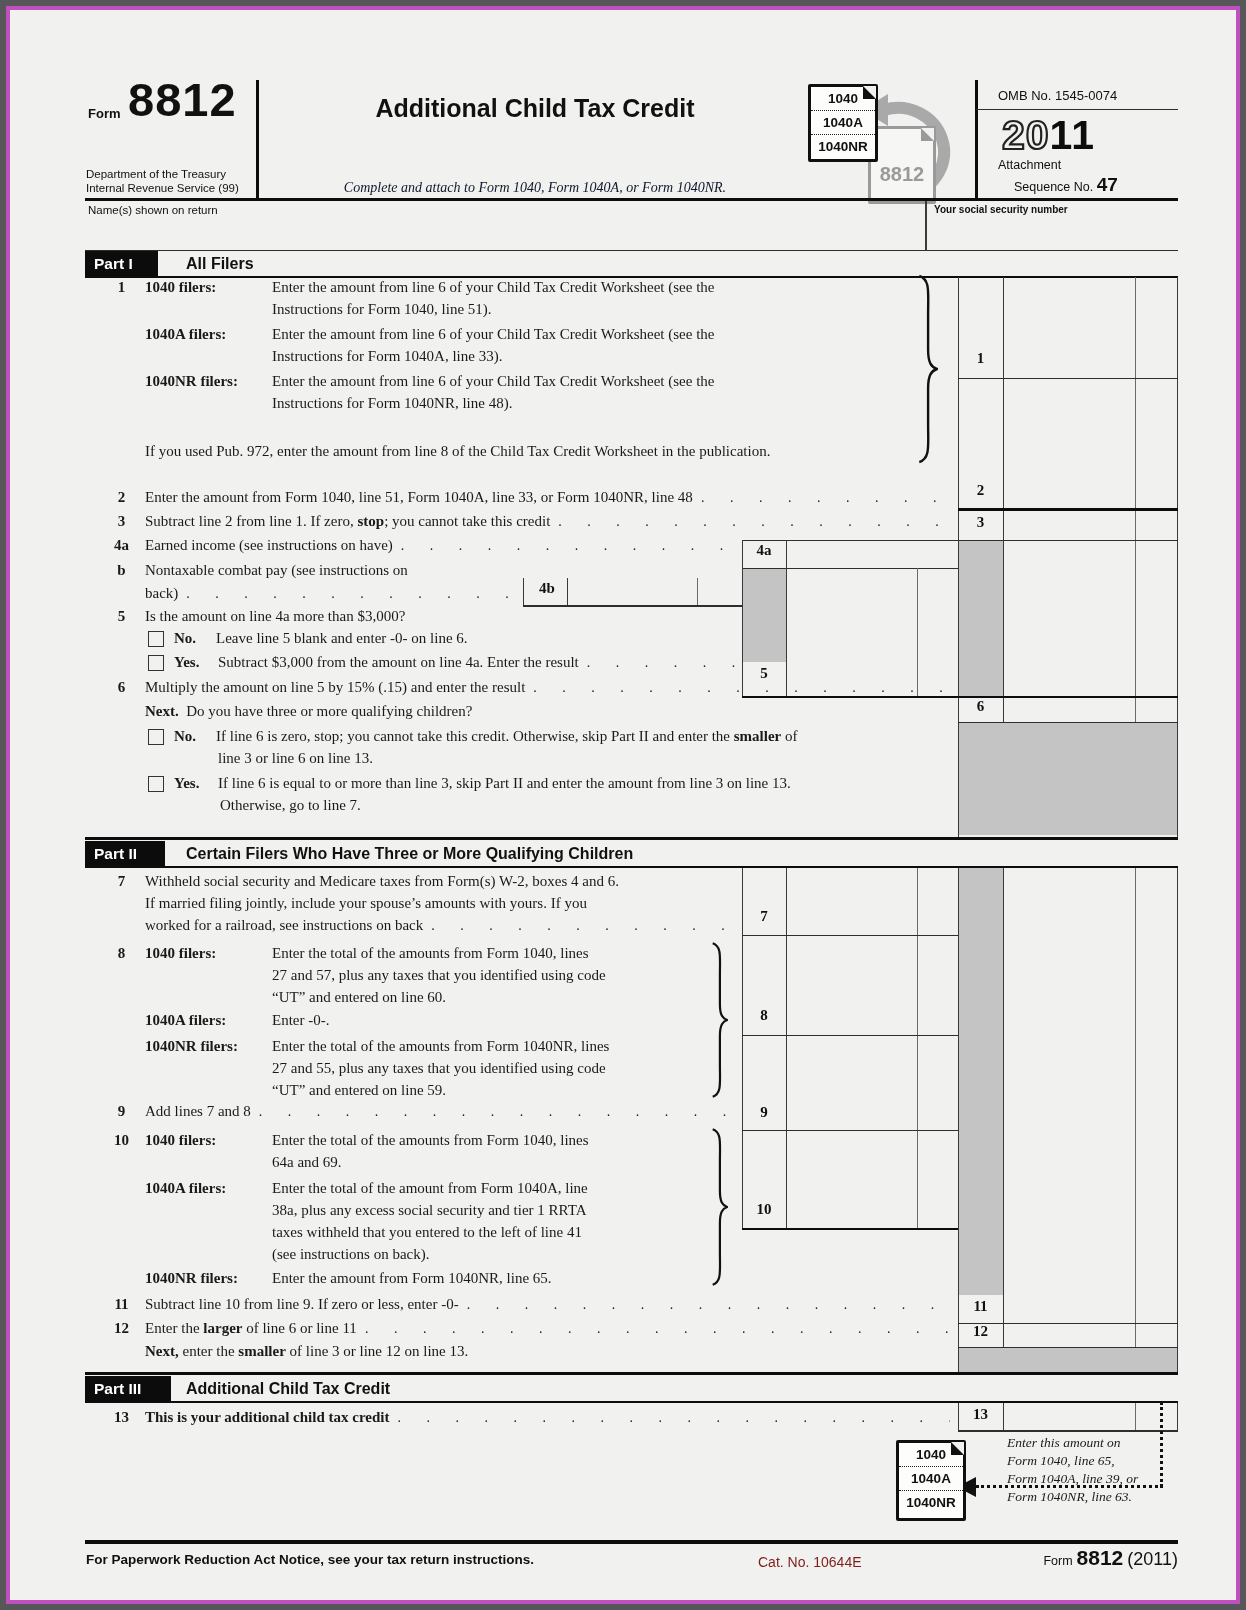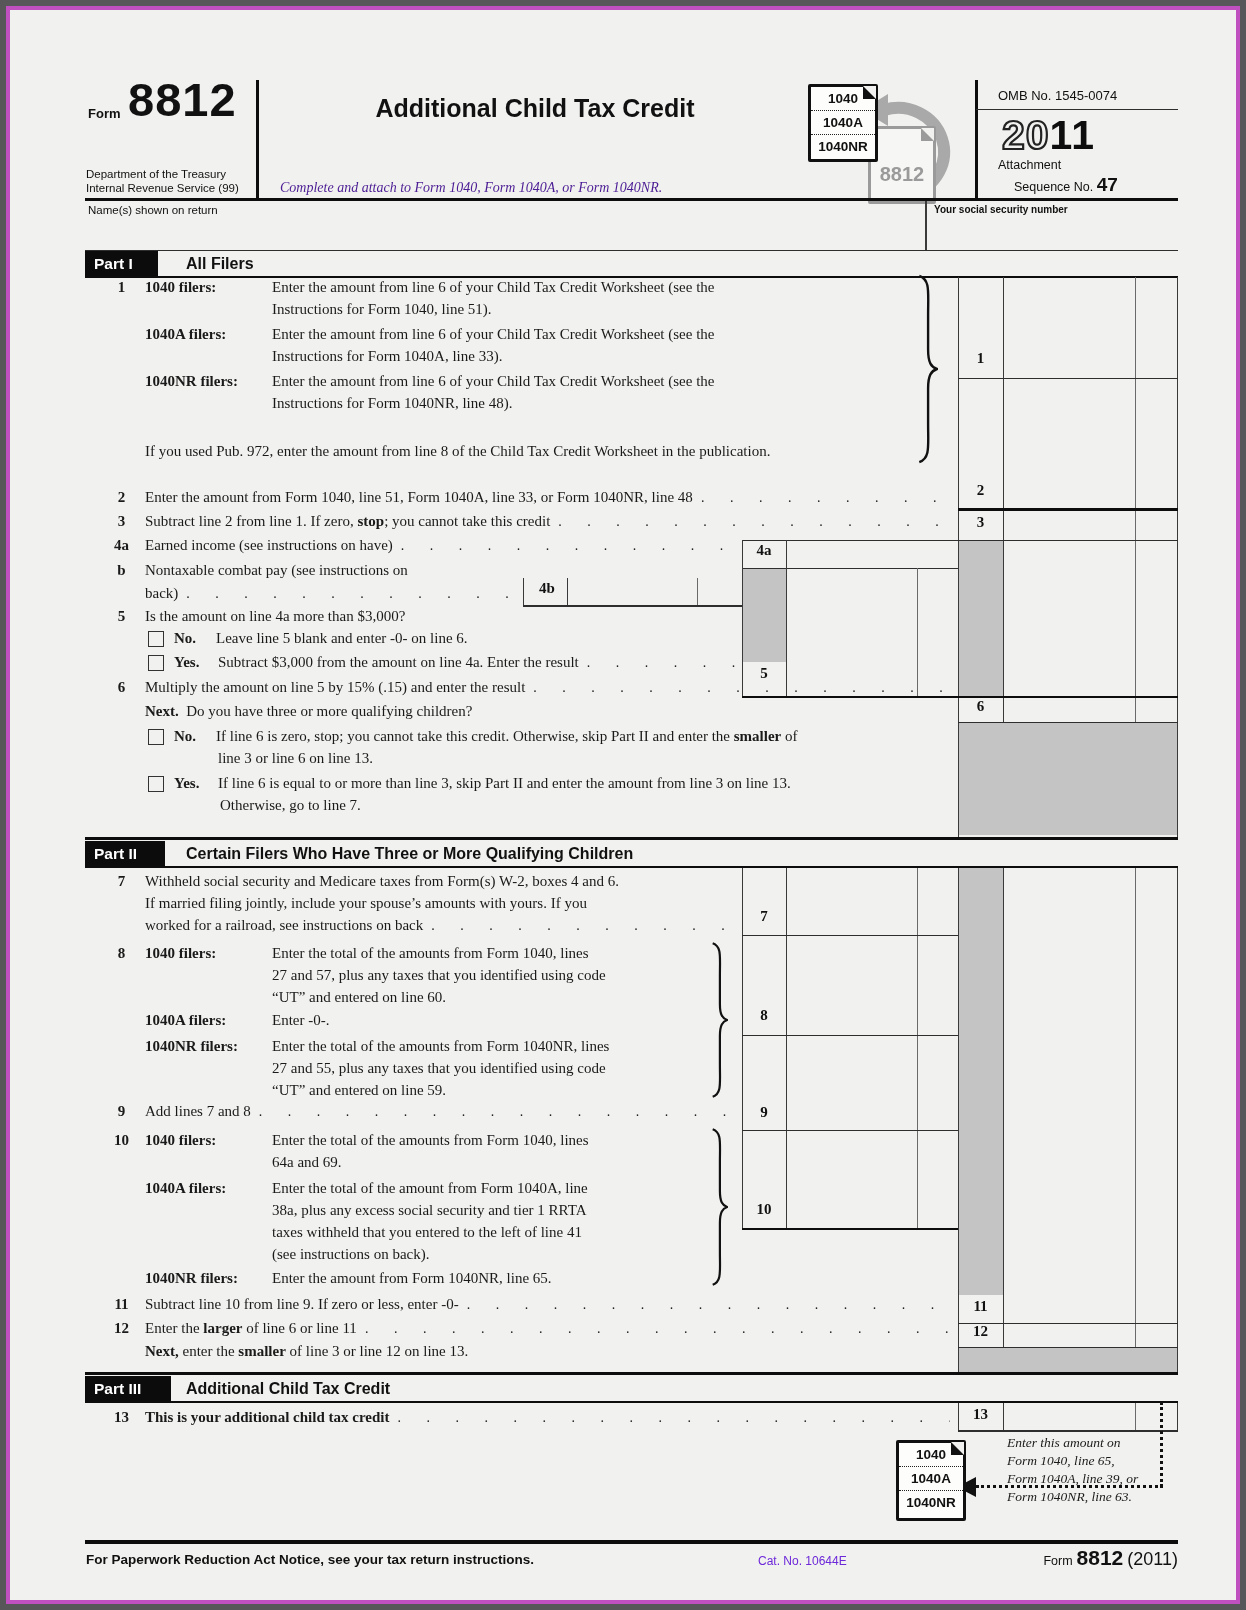--- a/index.html
+++ b/index.html
@@ -43,21 +43,21 @@
 <div class="frame">
 <div class="page">
 
   <div class="abs sans b" style="left:78px;top:96px;font-size:13px;">Form</div>
   <div class="abs sans b" style="left:118px;top:62px;font-size:47px;letter-spacing:1px;">8812</div>
   <div class="vl" style="left:246px;top:70px;width:3px;height:120px;background:#0d0d0d;"></div>
   <div class="abs sans" style="left:76px;top:158px;font-size:11.5px;">Department of the Treasury</div>
   <div class="abs sans" style="left:76px;top:172px;font-size:11.5px;">Internal Revenue Service (99)</div>
 
   <div class="abs sans b" style="left:270px;top:84px;width:510px;text-align:center;font-size:25px;">Additional Child Tax Credit</div>
-  <div class="abs serif i" style="left:270px;top:168px;width:510px;text-align:left;font-size:14px;color:#4c1d95;">Complete and attach to Form 1040, Form 1040A, or Form 1040NR.</div>
+  <div class="abs serif i" style="left:270px;top:168px;width:510px;text-align:center;font-size:14px;color:#0f172a;">Complete and attach to Form 1040, Form 1040A, or Form 1040NR.</div>
 
   <svg class="abs" style="left:852px;top:76px;" width="122" height="116" viewBox="0 0 122 116">
     <path d="M 50,108 A 46,44 0 1 0 22,24" stroke="#a9a9a9" stroke-width="12" fill="none"></path>
     <polygon points="26,8 26,40 0,24" fill="#a9a9a9"></polygon>
   </svg>
   <div class="gdoc" style="left:858px;top:116px;width:62px;height:72px;">
     <div class="fold"></div>
     <div class="abs sans b" style="left:0;top:34px;width:62px;text-align:center;font-size:20px;color:#9a9a9a;">8812</div>
   </div>
   <div class="doc" style="left:798px;top:74px;width:64px;height:72px;">
@@ -350,21 +350,21 @@
 
   <div class="doc" style="left:886px;top:1430px;width:64px;height:75px;">
     <div class="fold"></div>
     <div class="docrow">1040</div>
     <div class="docrow">1040A</div>
     <div class="docrow">1040NR</div>
   </div>
 
   <div class="hvy" style="left:75px;top:1530px;width:1093px;height:4px;"></div>
   <div class="abs sans b" style="left:76px;top:1542px;font-size:13.5px;">For Paperwork Reduction Act Notice, see your tax return instructions.</div>
-  <div class="abs sans" style="left:748px;top:1544px;font-size:12px;color:#6d28d9;">Cat. No. 10644E</div>
+  <div class="abs sans" style="left:748px;top:1544px;font-size:14px;color:#7f1d1d;">Cat. No. 10644E</div>
   <div class="abs" style="left:1010px;top:1536px;width:158px;text-align:right;">
     <span class="sans" style="font-size:12.5px;">Form</span>
     <span class="sans b" style="font-size:21px;">8812</span>
     <span class="sans" style="font-size:18px;">(2011)</span>
   </div>
 
 </div>
 </div>
 
 </body></html>

